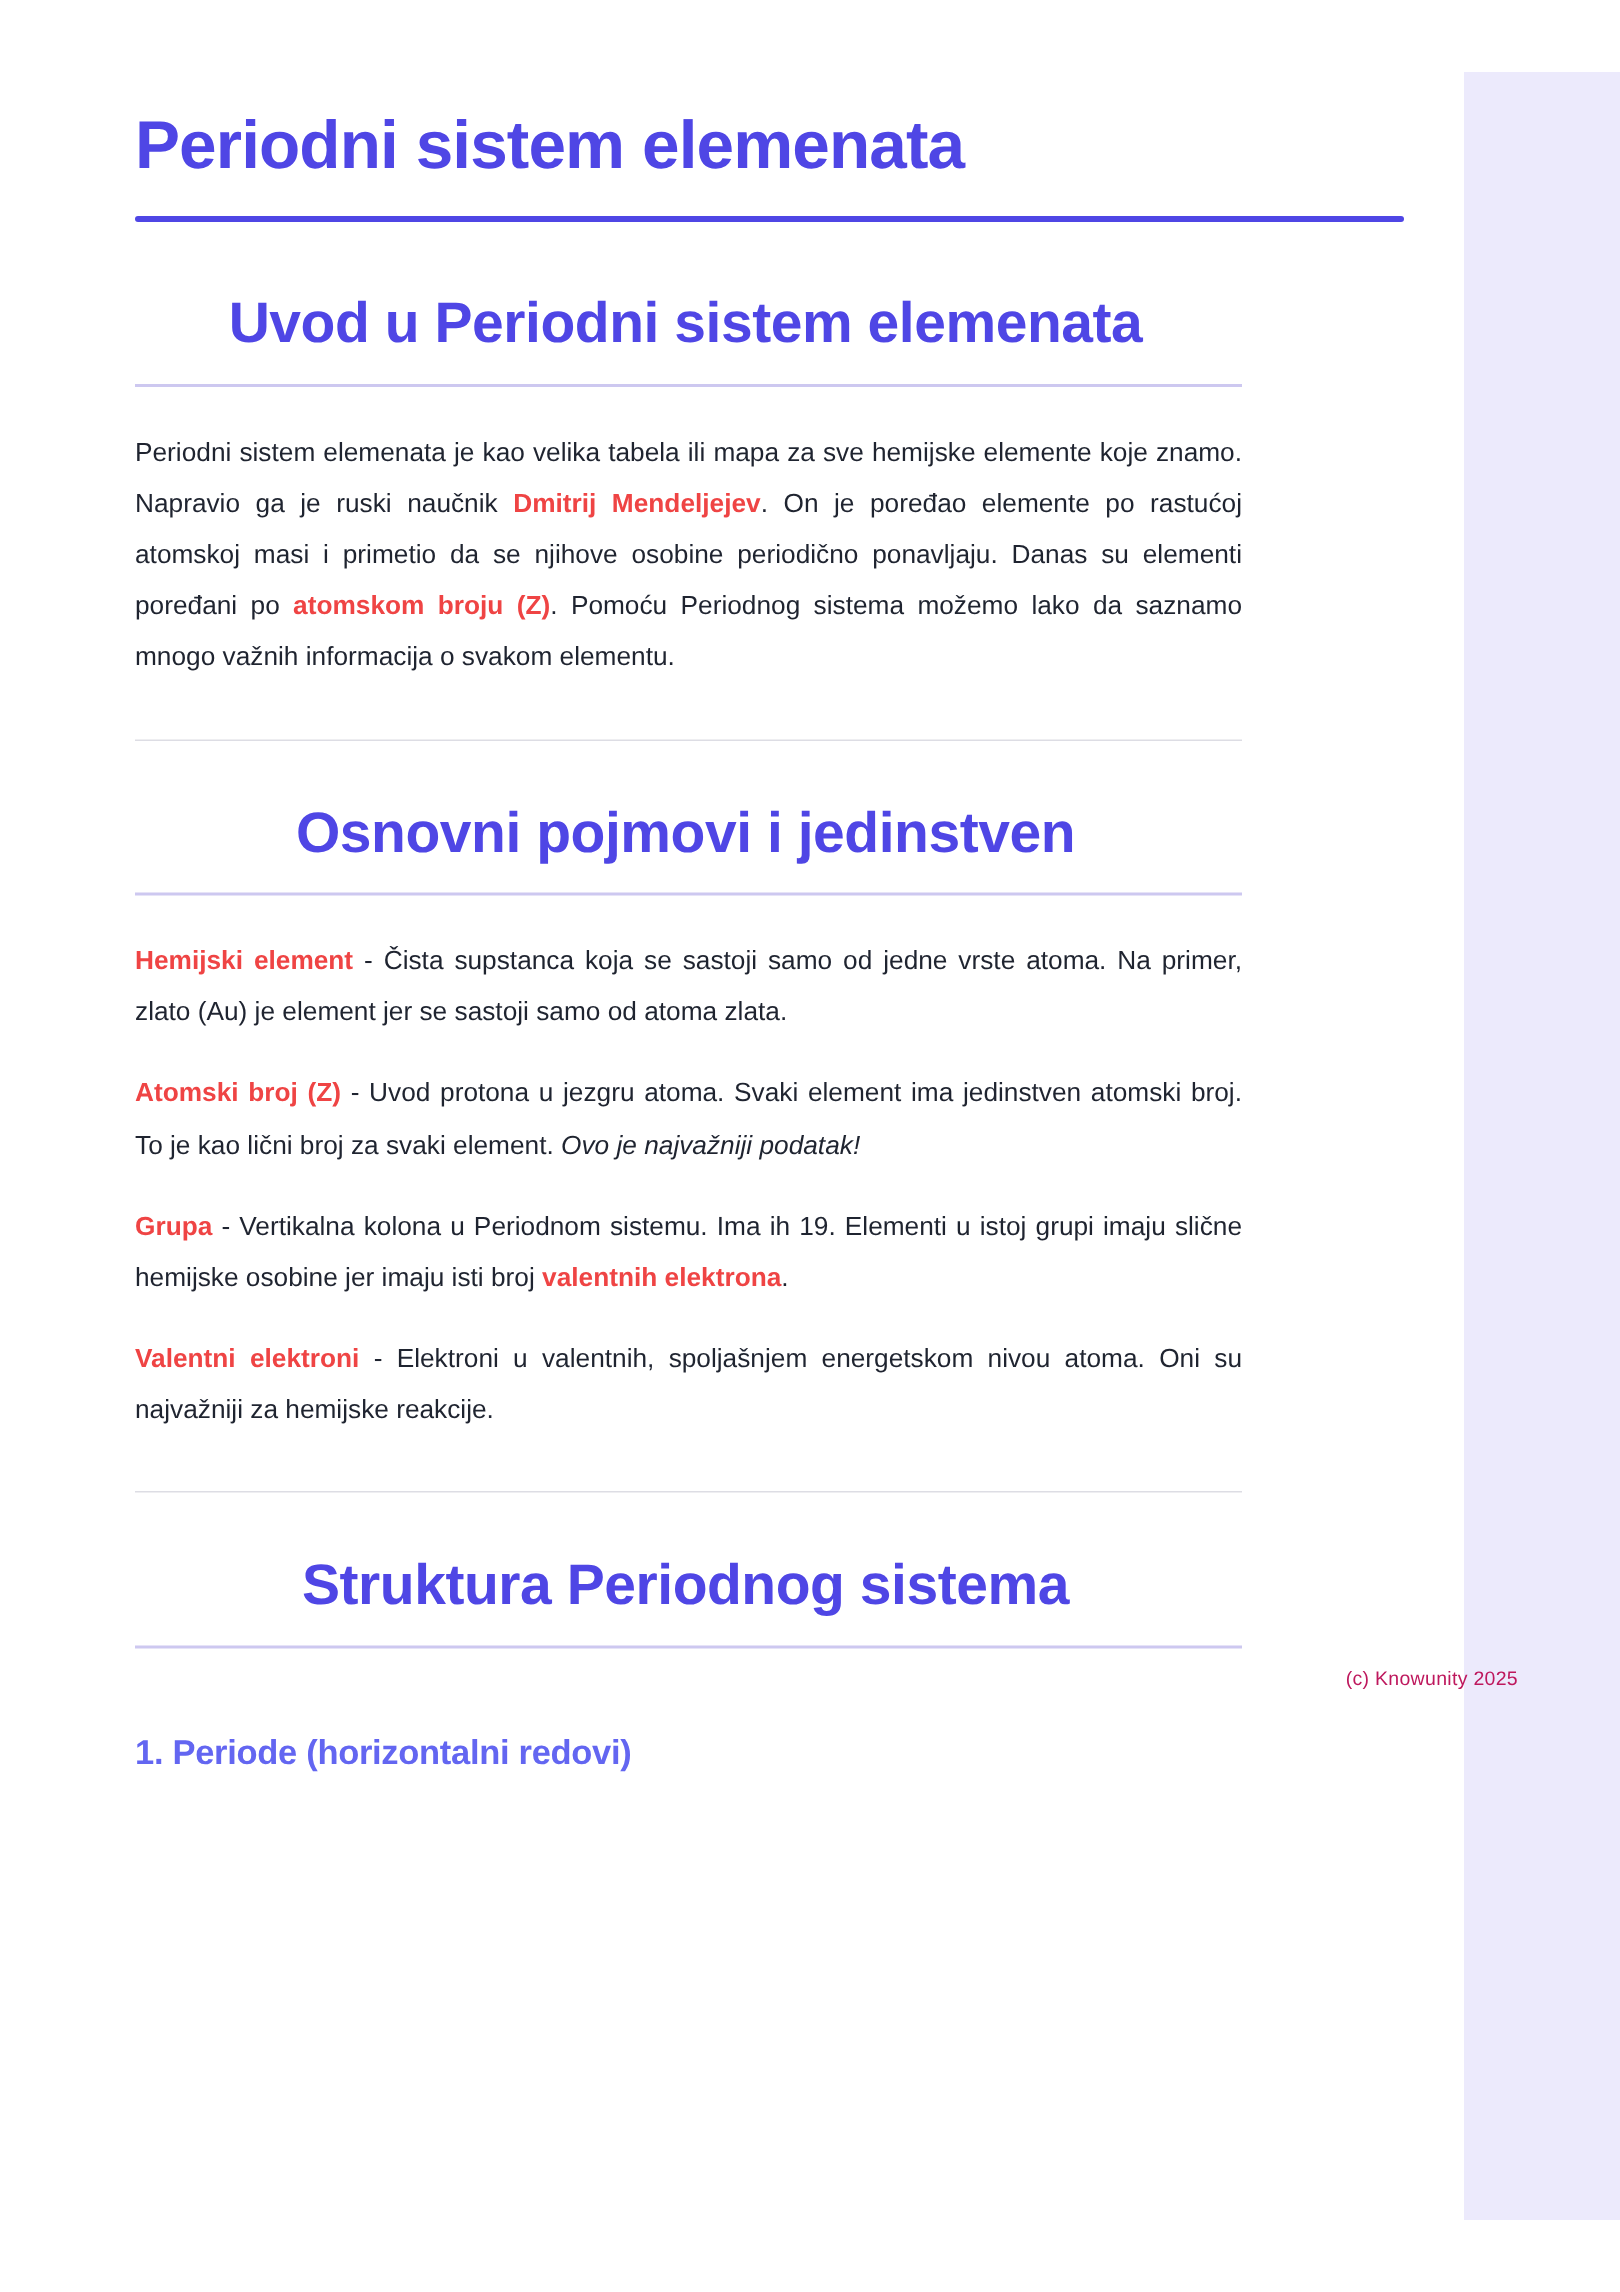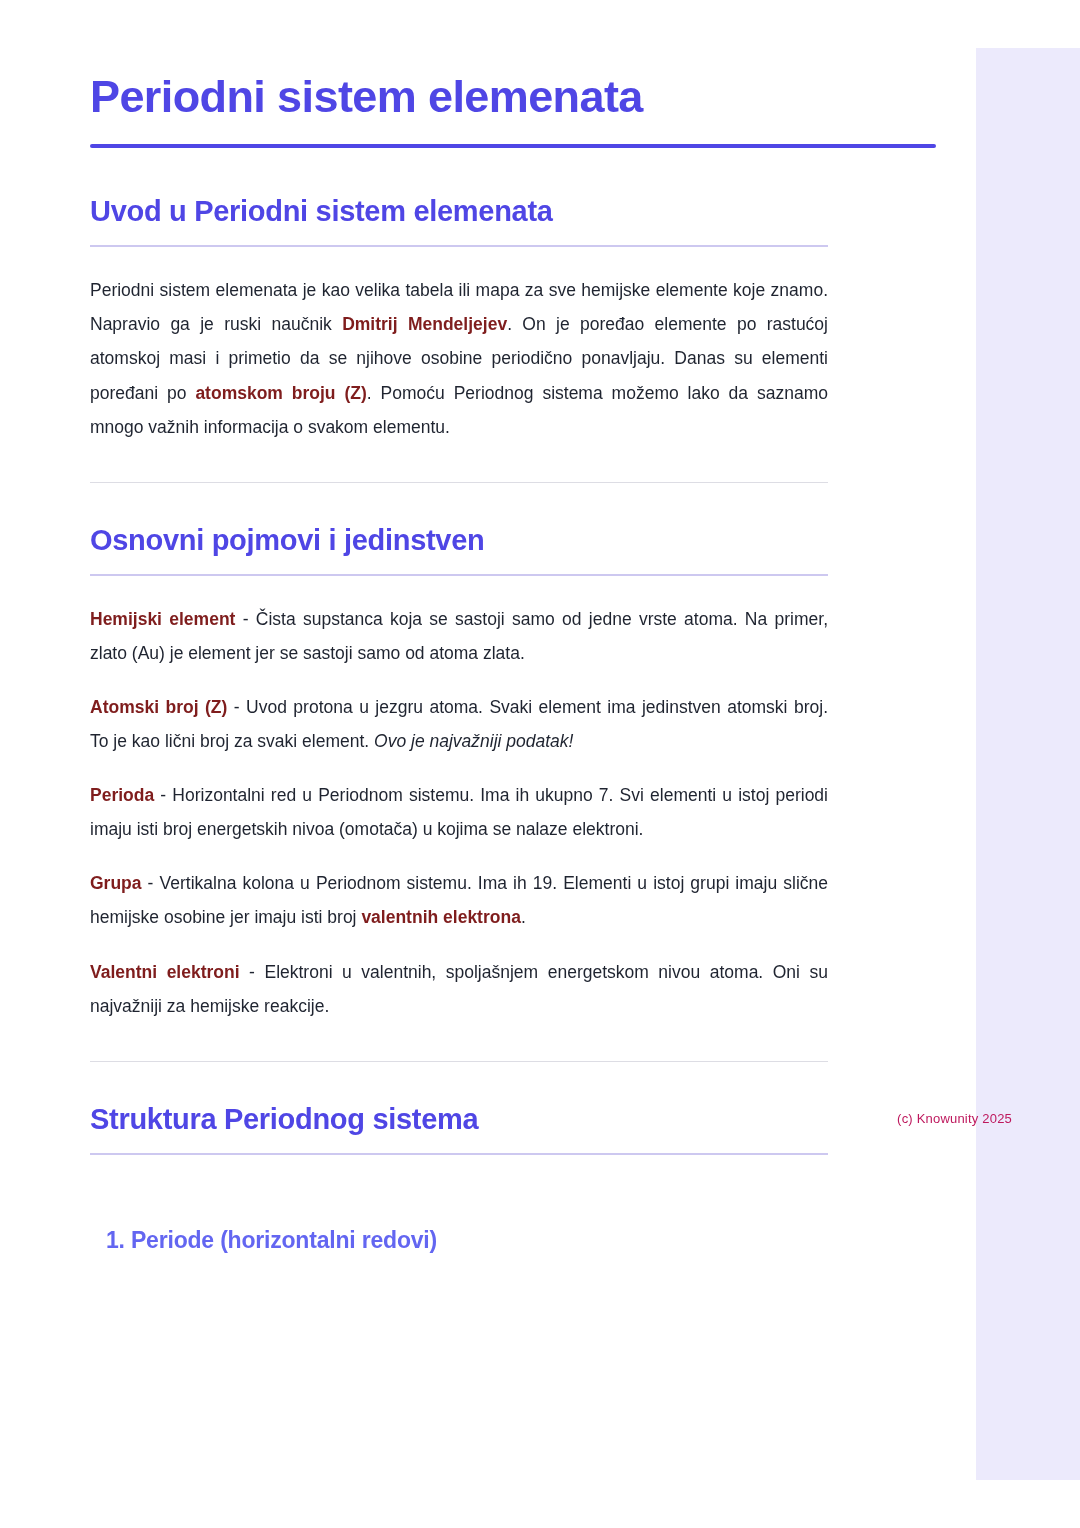--- a/index.html
+++ b/index.html
@@ -55,26 +55,27 @@
     letter-spacing: -0.6px;
   }
   .title-rule {
     height: 4px;
     background: #4f46e5;
     width: 846px;
     margin: 0 0 46px 0;
     border-radius: 2px;
   }
   h2.section-title {
-    font-size: 29px;
+    font-size: 38px;
     line-height: 1.2;
     font-weight: bold;
     color: #4f46e5;
     margin: 0 0 16px 0;
     letter-spacing: -0.3px;
+    text-align: center;
   }
   .section-rule {
     height: 2px;
     background: #cdc8f0;
     width: 738px;
     margin: 0 0 26px 0;
   }
   p.body-text {
     font-size: 17.5px;
     line-height: 1.95;
@@ -87,24 +88,24 @@
   .divider {
     height: 1px;
     background: #dddde4;
     width: 738px;
     margin: 38px 0 40px 0;
   }
   h3.sub-title {
     font-size: 23px;
     font-weight: bold;
     color: #6366f1;
-    margin: 16px;
+    margin: 0;
     letter-spacing: -0.2px;
   }
-  b, strong { font-weight: bold; color: #7f1d1d; }
+  b, strong { font-weight: bold; color: #ef4444; }
   i, em { font-style: italic; }
   .spacer-30 { height: 30px; }
   .watermark {
     position: absolute;
     right: 68px;
     bottom: 52px;
     font-size: 13px;
     color: #be185d;
     letter-spacing: 0.2px;
   }
@@ -129,21 +130,20 @@
 
     <div class="divider"></div>
 
     <h2 class="section-title">Osnovni pojmovi i jedinstven</h2>
     <div class="section-rule"></div>
 
     <p class="body-text"><b>Hemijski element</b><span> - Čista supstanca koja se sastoji samo od jedne vrste atoma. Na primer, zlato (Au) je element jer se sastoji samo od atoma zlata.</span></p>
 
     <p class="body-text"><b>Atomski broj (Z)</b><span> - Uvod protona u jezgru atoma. Svaki element ima jedinstven atomski broj. To je kao lični broj za svaki element. </span><i>Ovo je najvažniji podatak!</i></p>
 
-    <p class="body-text"><b>Perioda</b><span> - Horizontalni red u Periodnom sistemu. Ima ih ukupno 7. Svi elementi u istoj periodi imaju isti broj energetskih nivoa (omotača) u kojima se nalaze elektroni.</span></p>
 
     <p class="body-text"><b>Grupa</b><span> - Vertikalna kolona u Periodnom sistemu. Ima ih 19. Elementi u istoj grupi imaju slične hemijske osobine jer imaju isti broj </span><b>valentnih elektrona</b><span>.</span></p>
 
     <p class="body-text"><b>Valentni elektroni</b><span> - Elektroni u valentnih, spoljašnjem energetskom nivou atoma. Oni su najvažniji za hemijske reakcije.</span></p>
 
     <div class="divider"></div>
 
     <h2 class="section-title">Struktura Periodnog sistema</h2>
     <div class="section-rule"></div>
 

